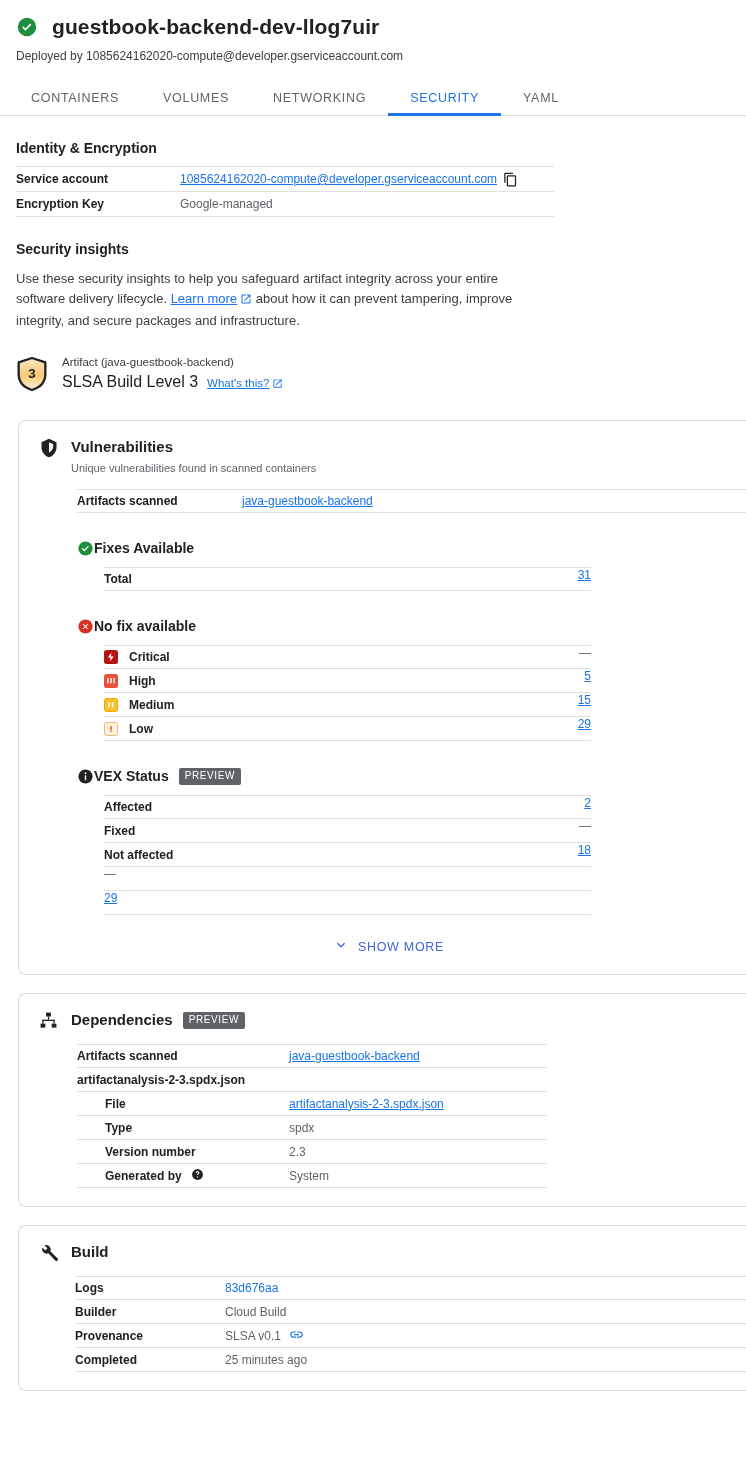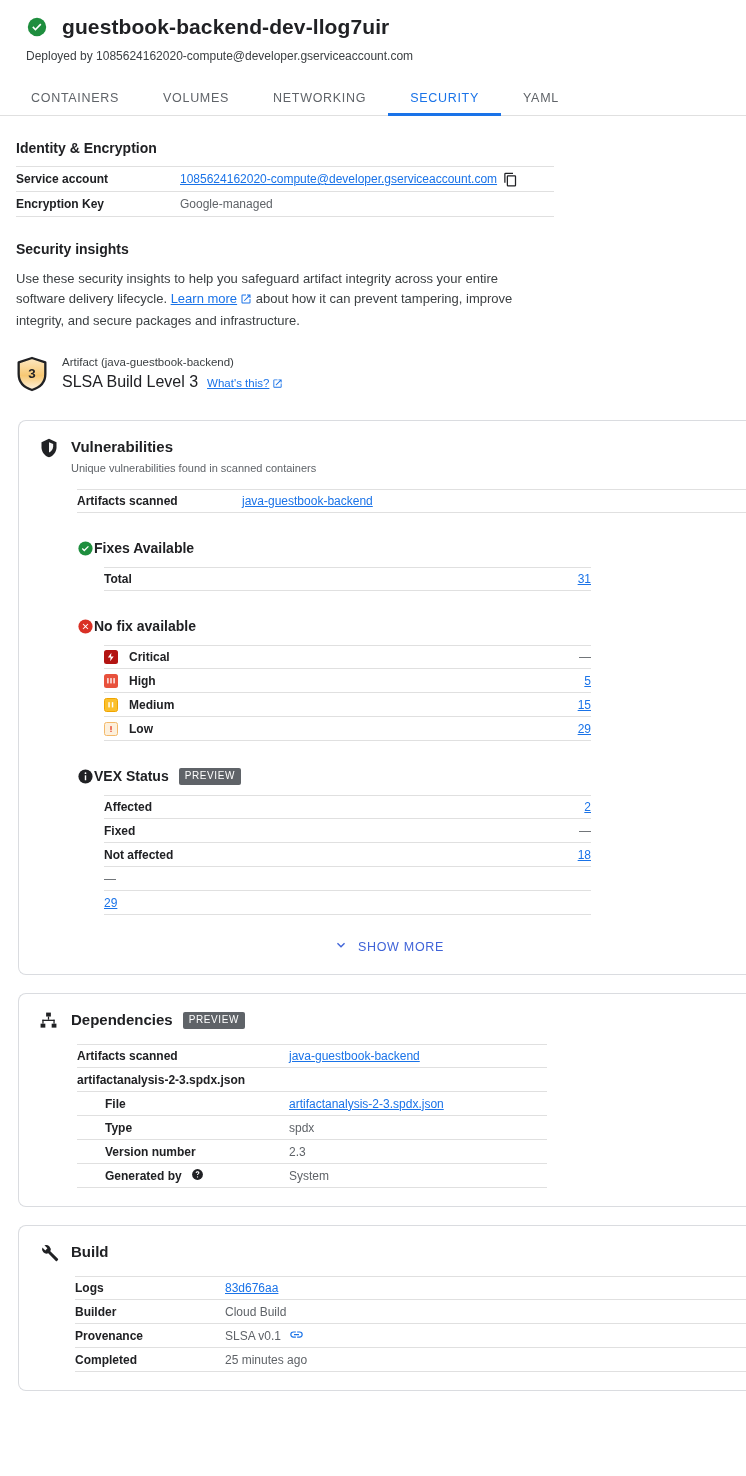--- a/index.html
+++ b/index.html
@@ -8,21 +8,21 @@
     width: 746px; height: 1476px;
     background: #ffffff;
     font-family: "Liberation Sans", sans-serif;
     color: #202124;
     overflow: hidden;
     position: relative;
   }
   .page { width: 746px; height: 1476px; position: relative; overflow: hidden; }
 
   
-  .hdr { padding: 14px 16px 0 26px; }
+  .hdr { padding: 14px 16px 0 16px; }
   .hdr-title-row { display: flex; align-items: center; gap: 14px; }
   .status-ico { width: 22px; height: 22px; flex: 0 0 22px; }
   .hdr-title {
     font-size: 21px; font-weight: bold; letter-spacing: .1px;
     color: #202124; line-height: 26px;
   }
   .hdr-sub {
     font-size: 12px; color: #3c4043; margin-top: 8px; line-height: 16px;
   }
 
@@ -116,21 +116,21 @@
   .vt-v a { color: #1a73e8; text-decoration: underline; }
 
   
   .grp { display: flex; align-items: center; margin-top: 26px; margin-left: 38px; }
   .grp-ico { width: 17px; height: 17px; flex: 0 0 17px; }
   .grp-title { font-size: 14px; font-weight: bold; color: #202124; line-height: 19px;
                display:flex; align-items:center; gap:10px;}
 
   .stat-tbl { margin-left: 65px; margin-top: 9px; width: 487px; }
   .stat-row {
-    display: flex; align-items: center; border-bottom: 1px solid #e0e0e0;
+    display: flex; border-bottom: 1px solid #e0e0e0;
     height: 24px;
   }
   .stat-row.first { border-top: 1px solid #e0e0e0; }
   .stat-label {
     flex: 1 1 auto; font-size: 12px; font-weight: bold; color: #202124;
     display: flex; align-items: center; gap: 11px;
   }
   .sev-ico { width: 14px; height: 14px; flex: 0 0 14px; border-radius: 2.5px;
              display: flex; align-items: center; justify-content: center; }
   .stat-val { font-size: 12px; color: #5f6368; text-align: right; }
@@ -157,21 +157,21 @@
 
   
   .bld-tbl { margin-top: 13px; margin-left: 36px; width: 712px; }
   .bld-row {
     display: flex; align-items: center; border-bottom: 1px solid #e0e0e0;
     height: 24px;
   }
   .bld-row.first { border-top: 1px solid #e0e0e0; }
   .bld-k { flex: 0 0 150px; font-size: 12px; font-weight: bold; color: #202124; }
   .bld-v { font-size: 12px; color: #5f6368; display: flex; align-items: center; gap: 8px; }
-  .bld-v a { color: #1a73e8; text-decoration: underline; }
+  .bld-v a { color: #1a73e8; }
 
   .copy-btn { cursor: pointer; display: inline-flex; }
   .cards-wrap { margin-top: 24px; }
 </style>
 </head>
 <body>
 
 <div class="page">
 
   <div class="hdr">

